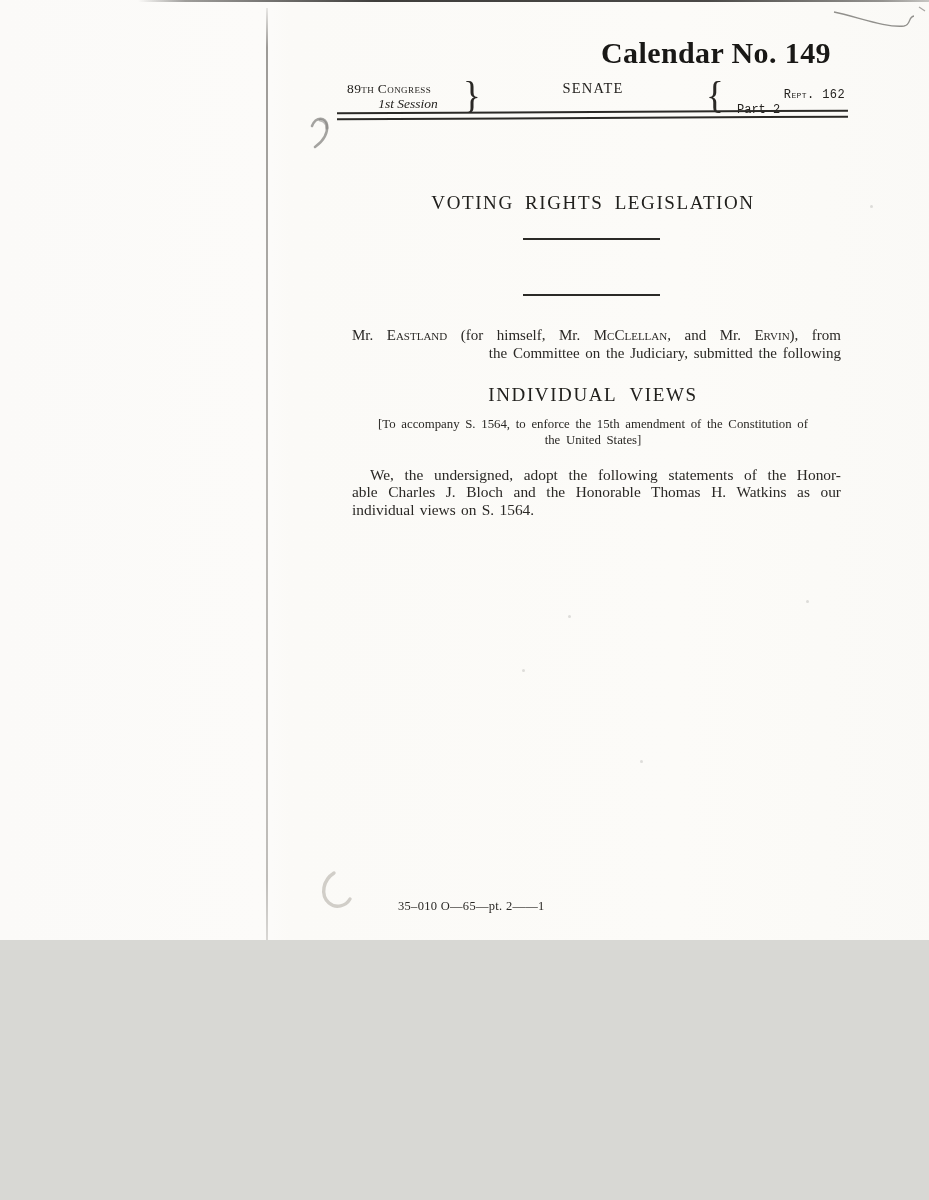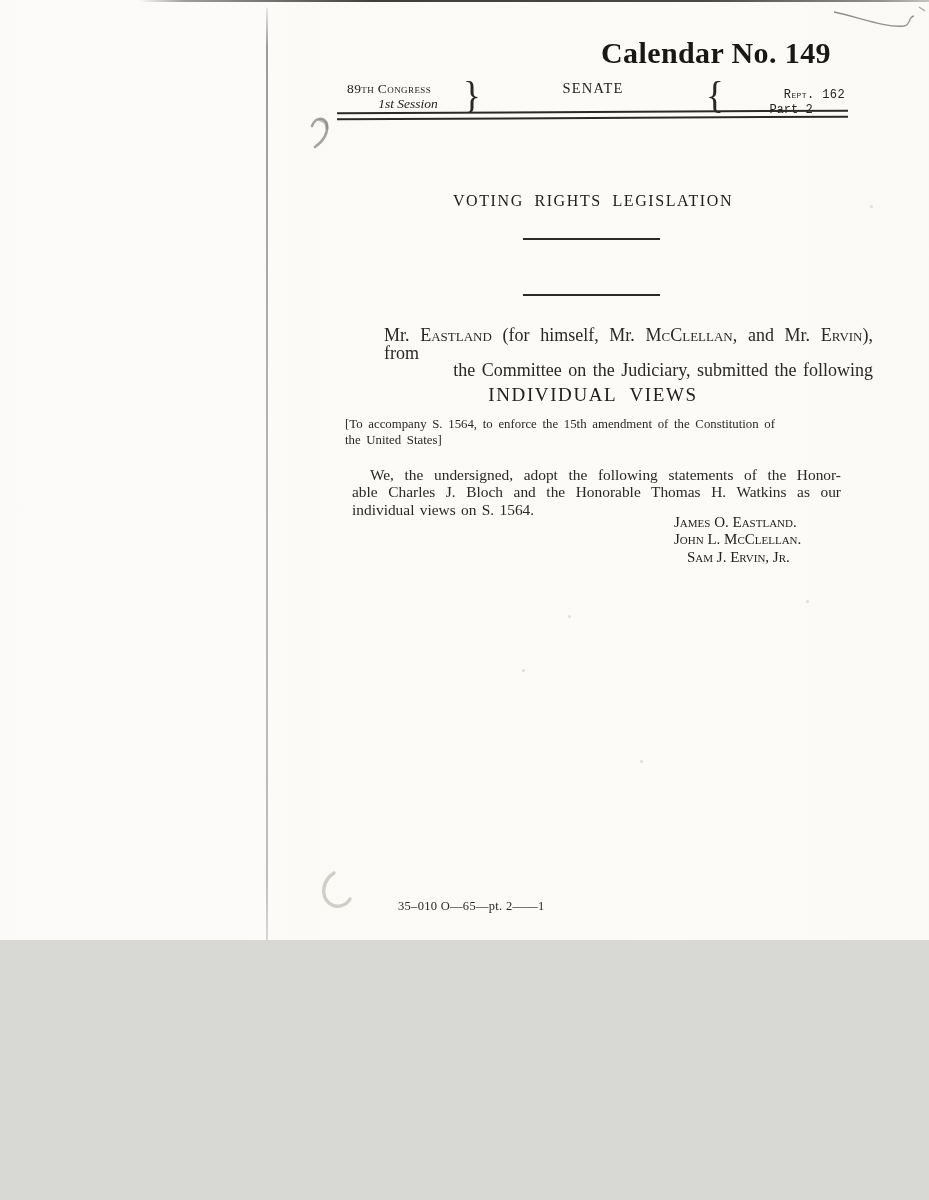--- a/index.html
+++ b/index.html
@@ -38,43 +38,43 @@
   }
   .congress-group{left:347px;top:81px;width:122px;font-size:13.5px;line-height:15px;color:#24221f;}
   .congress-line{letter-spacing:.4px;}
   .session-line{font-style:italic;text-align:center;}
   .brace{font-size:37px;line-height:36px;font-weight:400;color:#2a2825;}
   .brace-left{left:463px;top:78px;}
   .brace-right{left:706px;top:78px;}
   .chamber{left:345px;top:80px;width:496px;text-align:center;font-size:14.5px;letter-spacing:1.2px;color:#24221f;}
   .report-group{left:737px;top:88px;width:108px;font-size:12px;line-height:15px;color:#24221f;font-family:Liberation Mono, monospace;}
   .report-no{text-align:right;letter-spacing:.4px;}
-  .report-part{text-align:center;}
+  .report-part{text-align:left;}
   .double-rule{
     left:337px;top:111px;width:511px;height:4px;
     border-top:2px solid #2b2a27;border-bottom:2px solid #2b2a27;
     transform:rotate(-.3deg);
   }
 
   
   .doc-title{left:345px;top:192px;width:496px;text-align:center;
-    font-size:16px;letter-spacing:1.6px;word-spacing:5px;color:#21201d;}
+    font-size:19px;letter-spacing:1.6px;word-spacing:5px;color:#21201d;}
   .small-rule{left:523px;width:137px;height:2px;background:#2b2a27;}
   .rule-a{top:238px;}
   .rule-b{top:294px;}
   .date-line{left:345px;top:253px;width:496px;text-align:center;font-size:13.5px;word-spacing:1.5px;}
   .filed-line{left:345px;top:270px;width:496px;text-align:center;font-size:13.5px;word-spacing:1.5px;}
 
   
-  .submission{left:352px;top:327px;width:489px;font-size:18px;line-height:17.5px;word-spacing:2px;margin-left:32px;}
+  .submission{left:352px;top:327px;width:489px;font-size:15px;line-height:17.5px;word-spacing:2px;}
   .submission .l1{text-align:justify;text-align-last:justify;}
   .submission .l2{text-align:right;}
   .section-title{left:345px;top:384px;width:496px;text-align:center;
     font-size:19px;letter-spacing:1.6px;word-spacing:7px;color:#21201d;}
-  .accompany{left:345px;top:417px;width:496px;
+  .accompany{left:345px;top:417px;width:496px;text-align:center;
     font-size:12.8px;line-height:15.5px;word-spacing:2.5px;}
 
   
   .body-para{left:352px;top:466px;width:489px;font-size:15.4px;line-height:17.3px;word-spacing:1.5px;}
   .body-para .l1{text-indent:18px;text-align:justify;text-align-last:justify;}
   .body-para .l2{text-align:justify;text-align-last:justify;}
   .signatures{left:674px;top:514px;font-size:15px;line-height:17.3px;color:#24221f;}
   .sig-line:nth-child(3){padding-left:13px;}
 
   
@@ -139,21 +139,16 @@
     <div>[To accompany S. 1564, to enforce the 15th amendment of the Constitution of</div>
     <div>the United States]</div>
   </div>
 
   <div class="abs body-para">
     <div class="l1">We, the undersigned, adopt the following statements of the Honor-</div>
     <div class="l2">able Charles J. Bloch and the Honorable Thomas H. Watkins as our</div>
     <div class="l3">individual views on S. 1564.</div>
   </div>
 
-  <div class="abs signatures sc">
-    <div class="sig-line">James O. Eastland.</div>
-    <div class="sig-line">John L. McClellan.</div>
-    <div class="sig-line">Sam J. Ervin, Jr.</div>
-  </div>
 
   <div class="abs print-code">35–010 O—65—pt. 2——1</div>
 
 </div>
 
 </body></html>

